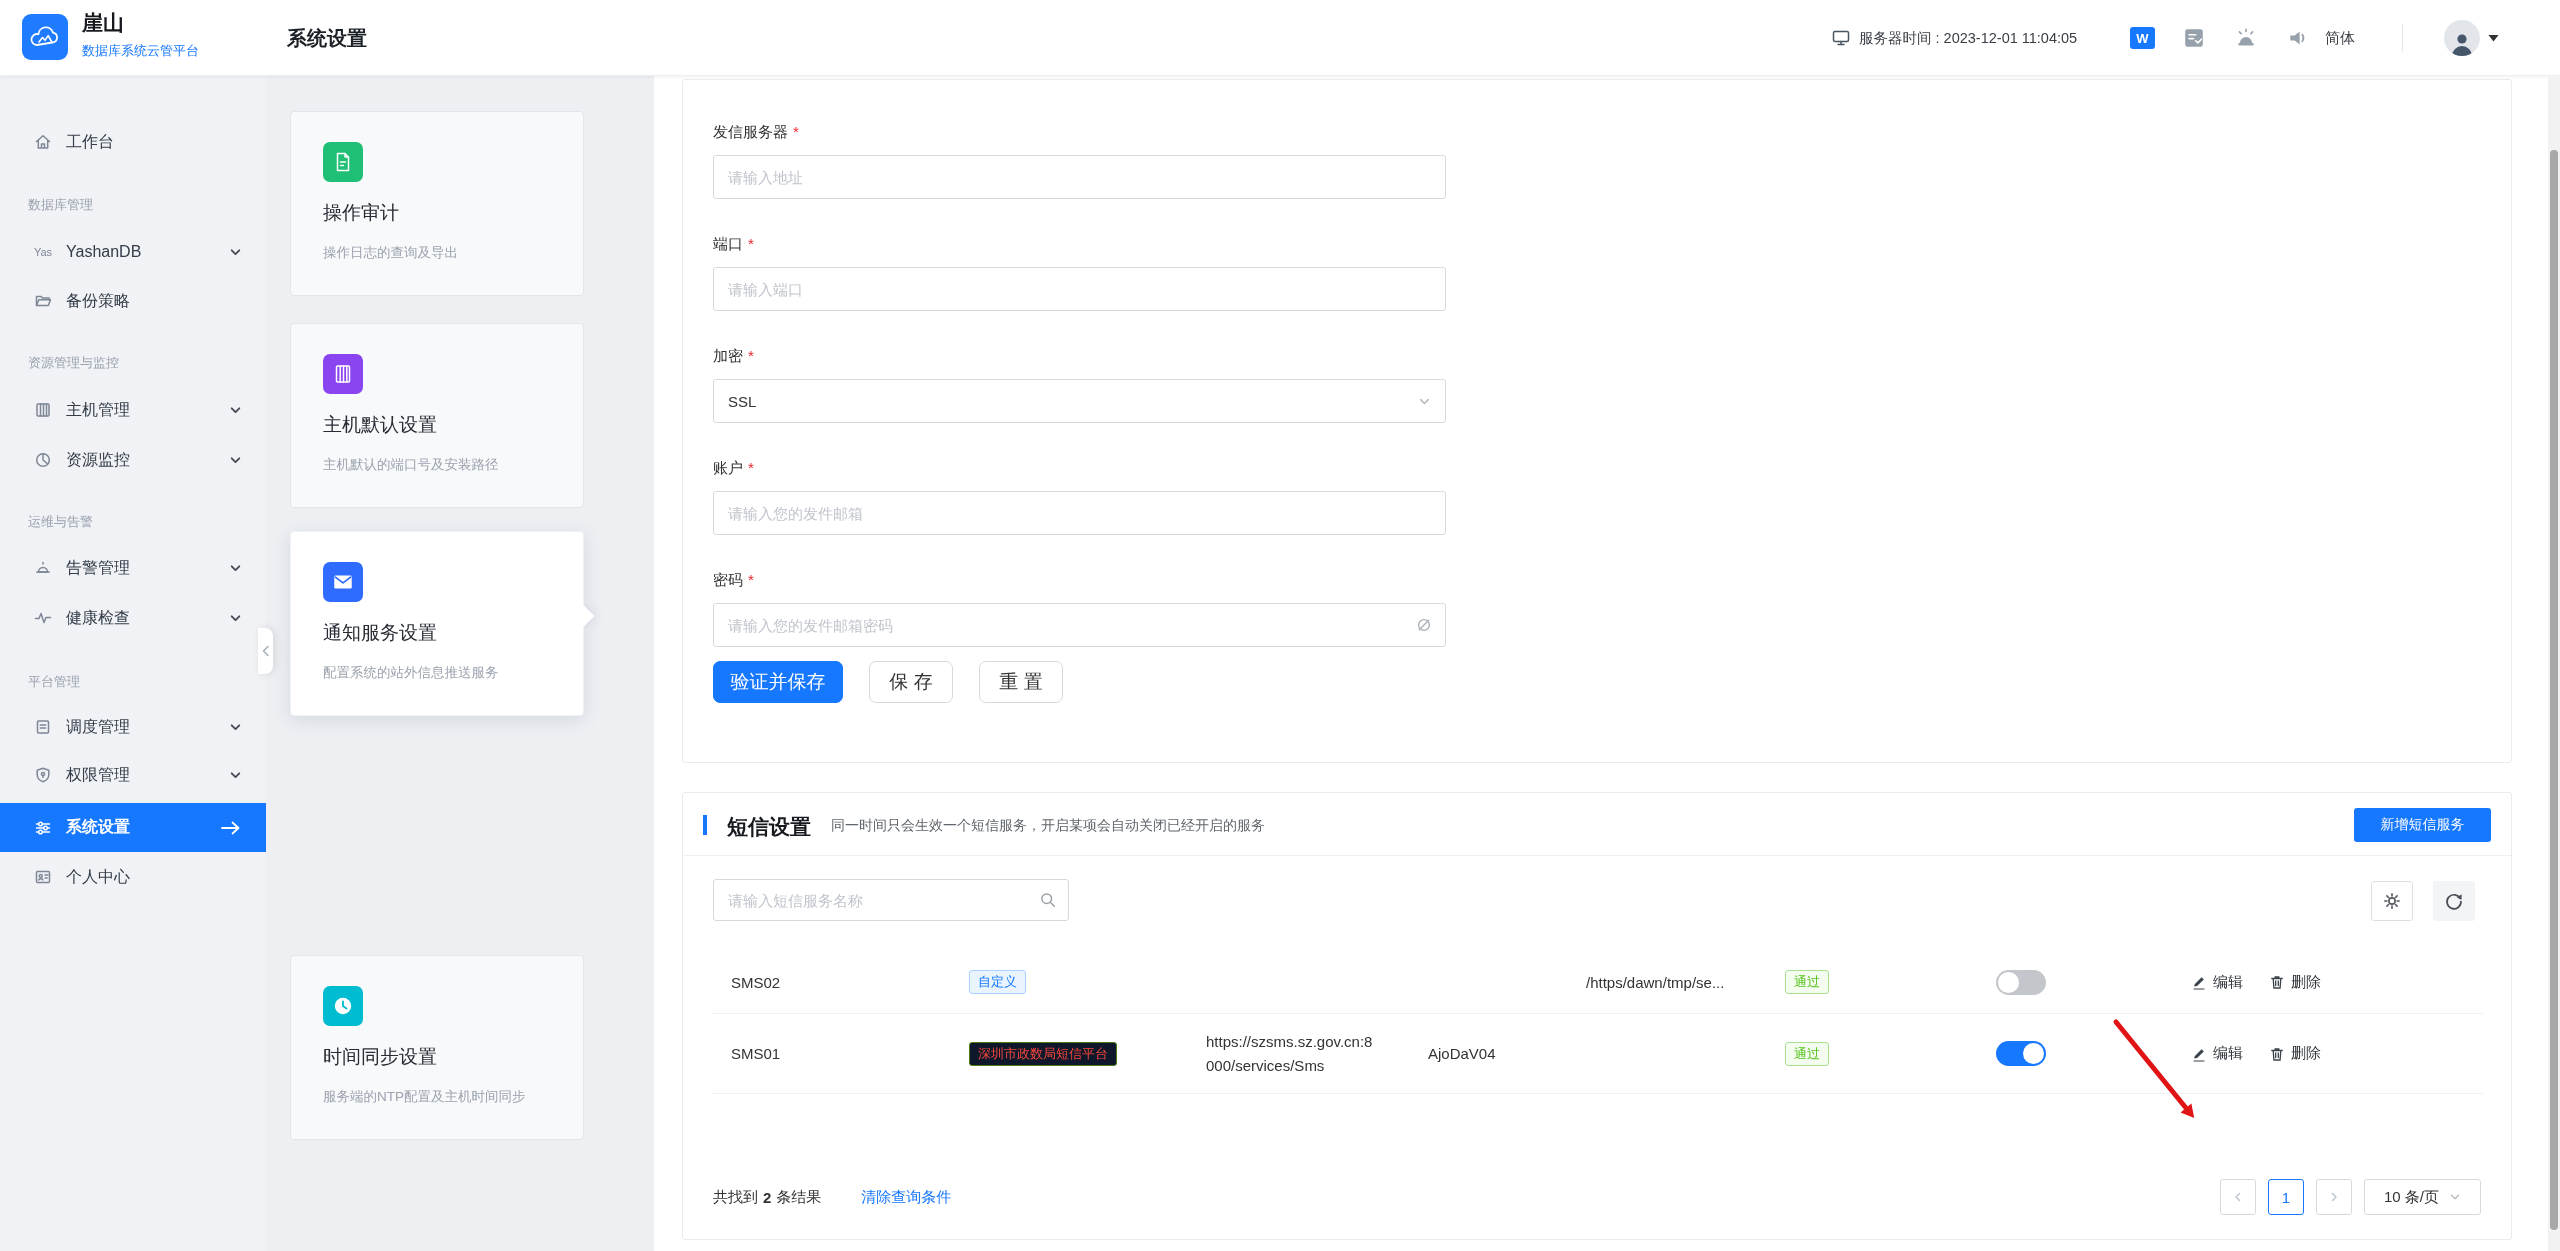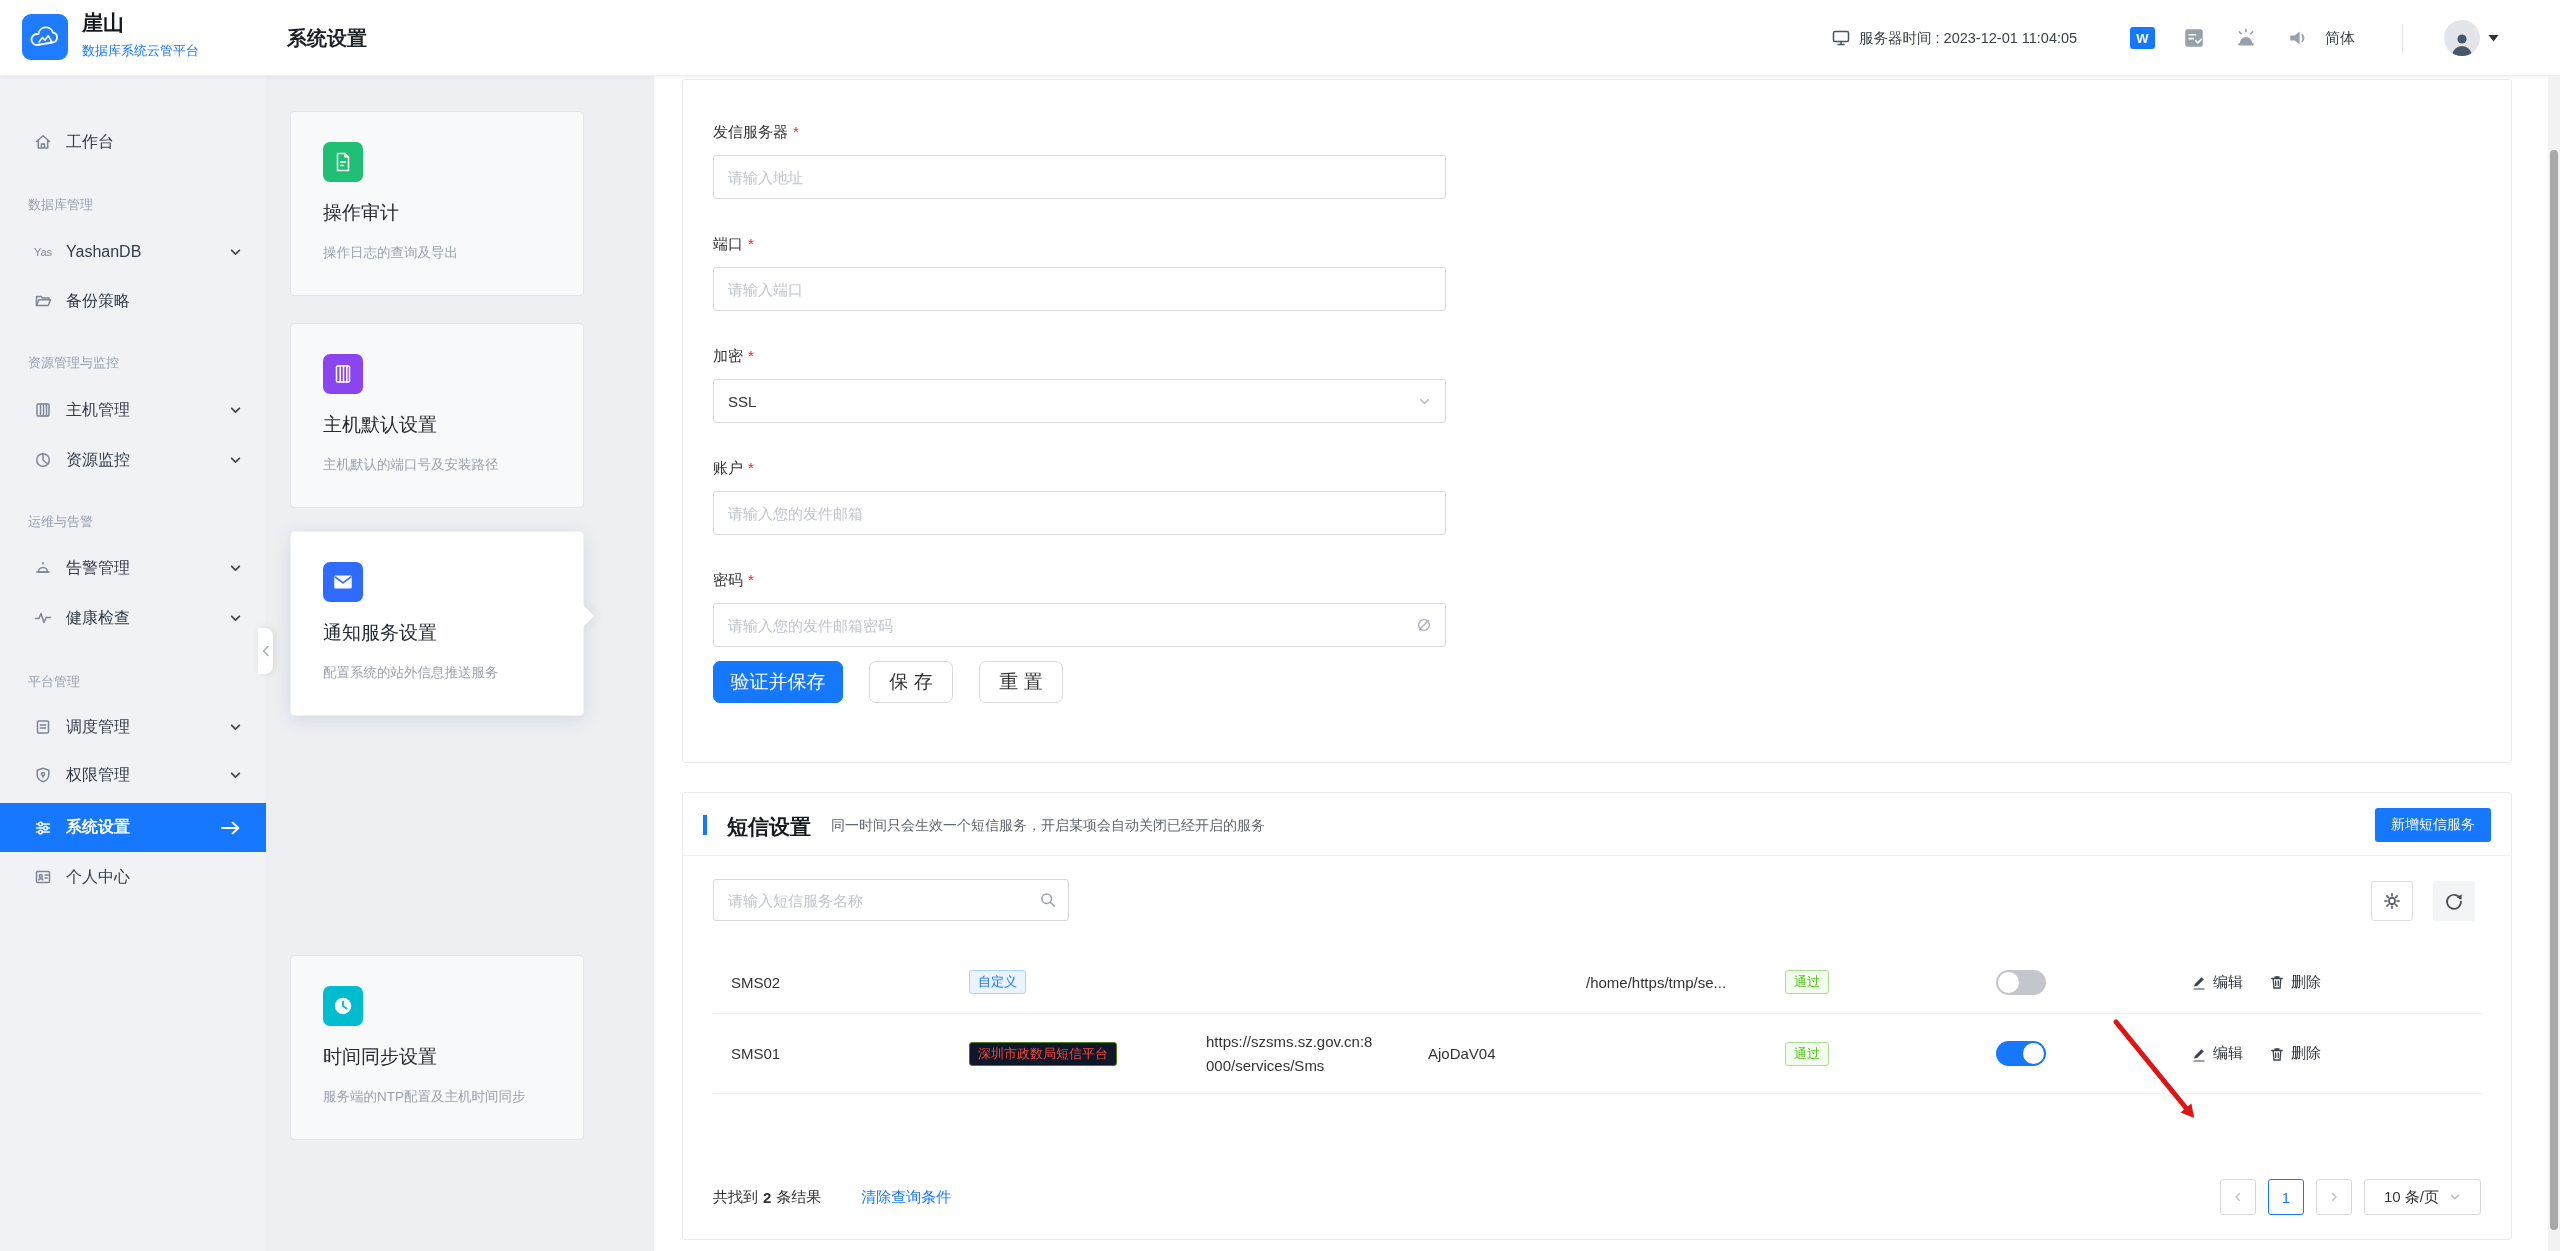--- a/index.html
+++ b/index.html
@@ -75,21 +75,21 @@
   .btn { position:absolute; height:42px; border-radius:7px; font-size:19px; display:flex;
     align-items:center; justify-content:center; cursor:pointer; }
   .btn-primary { background:#1677ff; color:#fff; border:1px solid #1677ff; }
   .btn-default { background:#fff; color:#333; border:1px solid #d9d9d9; }
   
   .panel-sms { left:28px; top:716px; width:1830px; height:448px; }
   .sms-header { position:absolute; left:0; top:0; width:100%; height:63px; border-bottom:1px solid #eef0f2; }
   .blue-bar { position:absolute; left:20px; top:22px; width:4px; height:20px; background:#1677ff; }
   .sms-title { position:absolute; left:44px; top:20px; font-size:21px; font-weight:bold; color:#16191e; }
   .sms-sub { position:absolute; left:148px; top:24px; font-size:14px; color:#61676e; }
-  .add-btn { position:absolute; right:20px; top:15px; width:116px; height:34px; background:#1677ff; color:#fff;
+  .add-btn { position:absolute; right:20px; top:15px; width:137px; height:34px; background:#1677ff; color:#fff;
     font-size:14px; border-radius:3px; display:flex; align-items:center; justify-content:center; cursor:pointer; }
   .search-wrap { position:absolute; left:30px; top:86px; width:356px; height:42px; }
   .search-wrap input { width:356px; height:42px; border:1px solid #d9d9d9; border-radius:3px; font-size:15px;
     padding:0 40px 0 14px; outline:none; color:#333; font-family:"Liberation Sans","DejaVu Sans",sans-serif; }
   .search-wrap input::placeholder { color:#c0c4cc; }
   .search-ic { position:absolute; right:12px; top:12px; cursor:pointer; }
   .tool-btn { position:absolute; top:88px; width:42px; height:40px; border-radius:3px; display:flex;
     align-items:center; justify-content:center; cursor:pointer; }
   .gear-btn { left:1688px; background:#fff; border:1px solid #dcdfe3; }
   .refresh-btn { left:1750px; background:#f3f4f6; }
@@ -498,21 +498,21 @@
 
         <div class="trow r1">
           <div class="tc c1">SMS02</div>
           <div class="tc c2">
             <span class="tag blue">自定义</span>
           </div>
           <div class="tc c3">
               <span class="url-cell"></span>
             </div>
           <div class="tc c4"></div>
-          <div class="tc c5">/home/https/tmp/se...</div>
+          <div class="tc c5">/https/dawn/tmp/se...</div>
           <div class="tc c6">
             <span class="tag green">通过</span>
           </div>
           <div class="tc c7">
             <span class="switch off">
                 <span class="knob"></span>
               </span>
           </div>
           <div class="tc c8">
             <span class="op">

